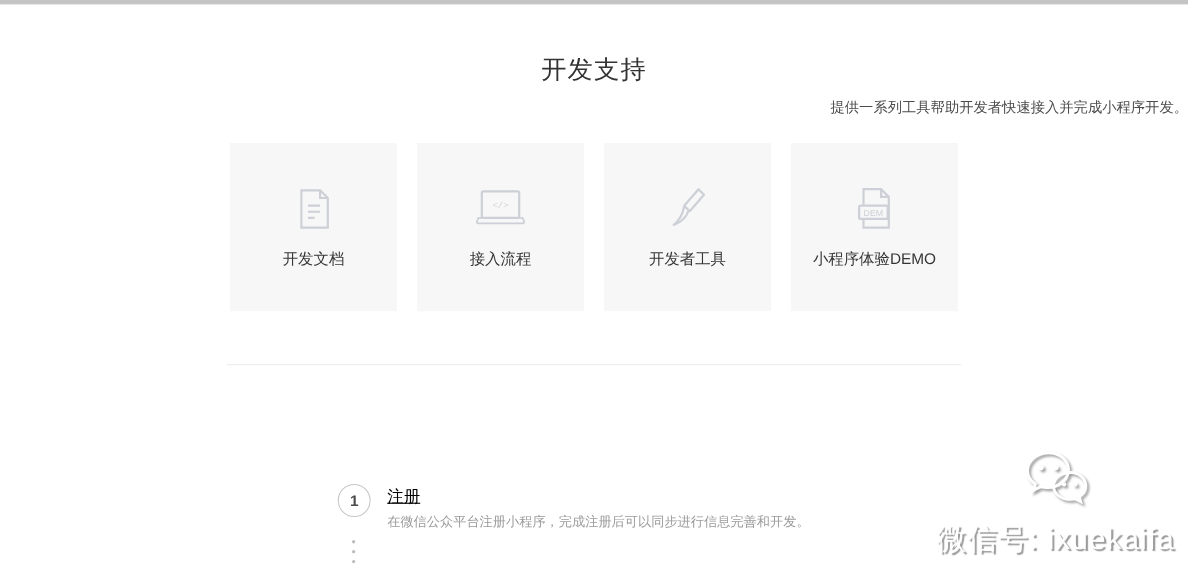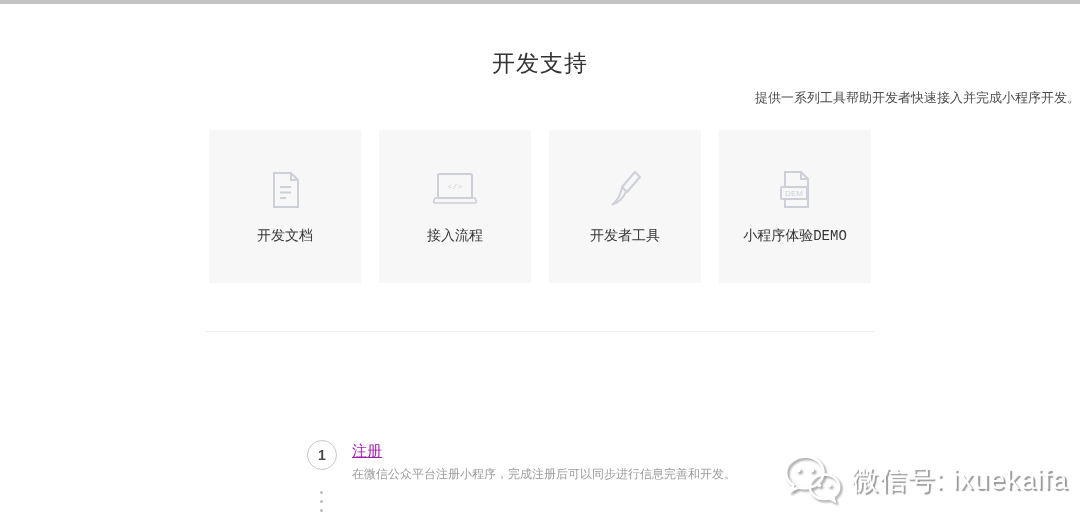--- a/index.html
+++ b/index.html
@@ -64,21 +64,20 @@
     display: flex;
     align-items: center;
     justify-content: center;
   }
   .card-icon svg { display: block; }
   .card-label {
     margin-top: 12px;
     font-size: 14px;
     color: #353535;
     white-space: nowrap;
-    font-family: Liberation Mono, monospace;
   }
   .divider {
     position: absolute;
     top: 331px;
     left: 50%;
     transform: translateX(-50%);
     width: 668px;
     height: 1px;
     background: #ededed;
   }
@@ -99,21 +98,21 @@
     align-items: center;
     justify-content: center;
     font-size: 14px;
     font-weight: bold;
     color: #4a4a4a;
     flex: 0 0 auto;
   }
   .step-body { margin-left: 15px; padding-top: 2px; }
   .step-title {
     font-size: 15px;
-    color: #a21caf;
+    color: #000000;
     text-decoration: underline;
   }
   .step-desc {
     margin-top: 5px;
     font-size: 12px;
     color: #9b9b9b;
   }
   .step-dots {
     position: absolute;
     top: 491px;
@@ -130,20 +129,21 @@
     background: #bcbcbc;
   }
   .watermark {
     position: absolute;
     right: 12px;
     bottom: 22px;
     display: flex;
     align-items: center;
     gap: 8px;
     pointer-events: none;
+    flex-direction: column;
   }
   .watermark svg {
     filter: drop-shadow(2px 2px 1px rgba(125,125,125,0.75));
   }
   .watermark-text {
     font-size: 27px;
     color: #ffffff;
     text-shadow: 2px 2px 1px rgba(125,125,125,0.8);
     letter-spacing: 1px;
     white-space: nowrap;

